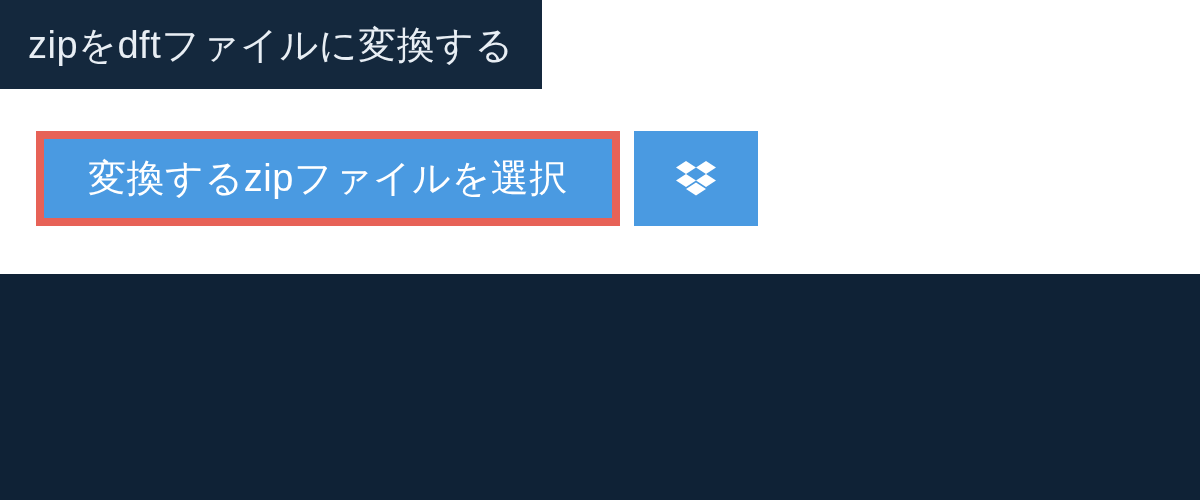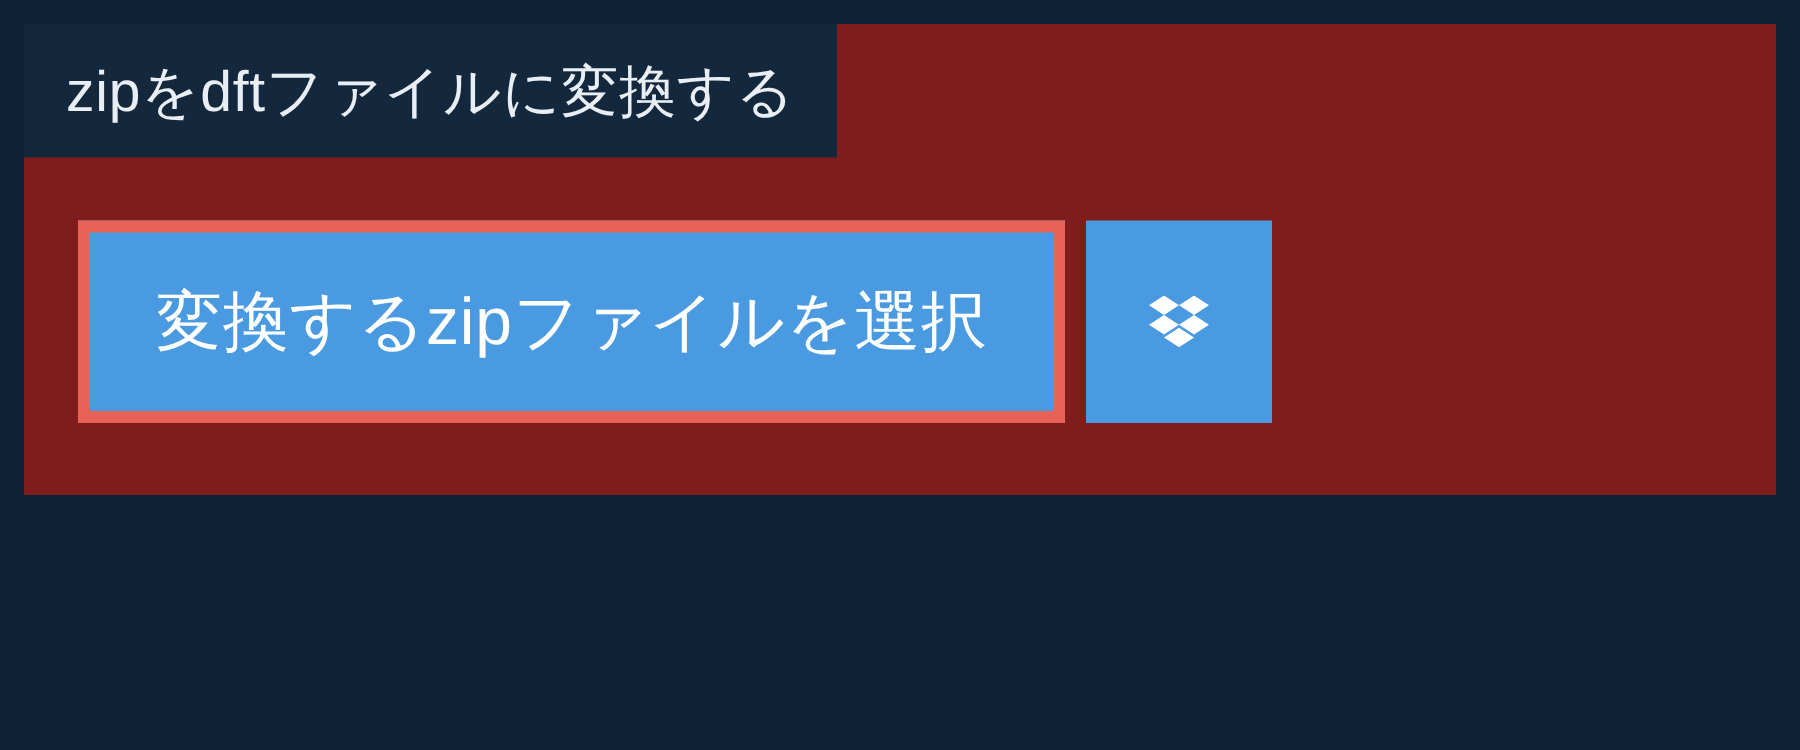--- a/index.html
+++ b/index.html
@@ -8,22 +8,22 @@
       box-sizing: border-box;
     }
     body {
       width: 1200px;
       height: 500px;
       background: #0f2236;
       font-family: -apple-system, BlinkMacSystemFont, "Segoe UI", "Hiragino Sans", "Hiragino Kaku Gothic ProN", Meiryo, sans-serif;
       overflow: hidden;
     }
     .panel {
-      background: #7f1d1d;
-      margin: 16px;
+      background: #ffffff;
+      margin: 0;
       padding-bottom: 48px;
     }
     .heading-wrap {
       display: inline-block;
       background: #14283d;
       padding: 20px 28px 18px 28px;
     }
     .heading {
       color: #e8eef4;
       font-size: 38px;
@@ -32,23 +32,23 @@
     }
     .button-row {
       display: flex;
       gap: 14px;
       padding: 42px 0 0 36px;
     }
     .select-button {
       background: #4a9ae1;
       border: 8px solid #e76257;
       color: #ffffff;
-      font-size: 44px;
+      font-size: 38px;
       font-weight: 400;
-      padding: 30px 44px;
+      padding: 14px 44px;
       cursor: pointer;
       display: inline-flex;
       align-items: center;
       justify-content: center;
       letter-spacing: 0.5px;
     }
     .dropbox-button {
       background: #4a9ae1;
       width: 124px;
       display: inline-flex;

